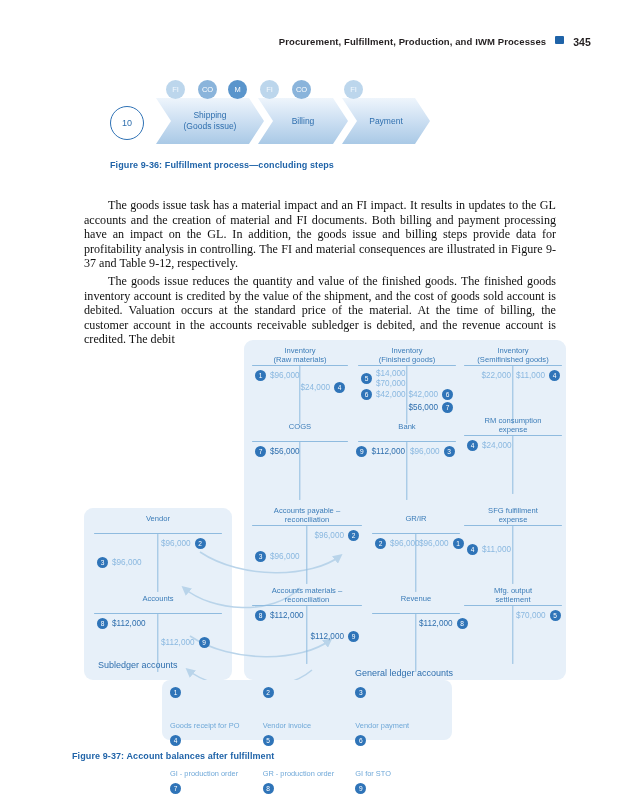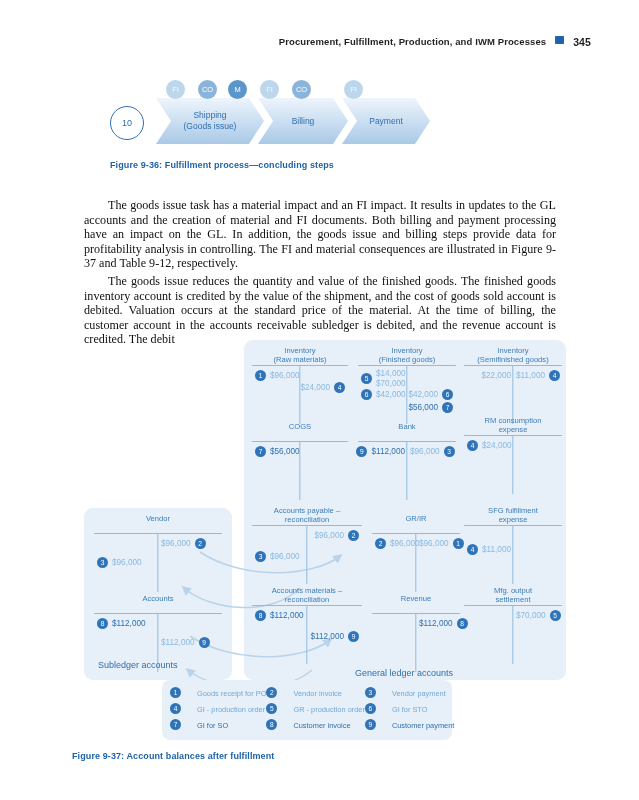--- a/index.html
+++ b/index.html
@@ -117,21 +117,21 @@
 
   
   .legend{
     position:absolute;left:162px;top:680px;width:290px;height:60px;
     background:#e7f0f9;border-radius:8px;
   }
   .legend-grid{
     position:absolute;left:8px;top:7px;width:278px;
     display:grid;grid-template-columns:1fr 1fr 1fr;row-gap:5px;
   }
-  .leg-item{display:flex;align-items:flex-end;gap:16px;font-size:7.4px;color:#6fa8d8;white-space:nowrap;}
+  .leg-item{display:flex;align-items:flex-start;gap:23px;font-size:7.4px;color:#6fa8d8;white-space:nowrap;flex-direction:column;}
   .leg-item .num{width:11px;height:11px;}
   .leg-item.strong{color:#2f6fae;}
 </style>
 </head>
 <body>
 
 <div class="page">
 
   <div class="runhead">
     <span>Procurement, Fulfillment, Production, and IWM Processes</span>

